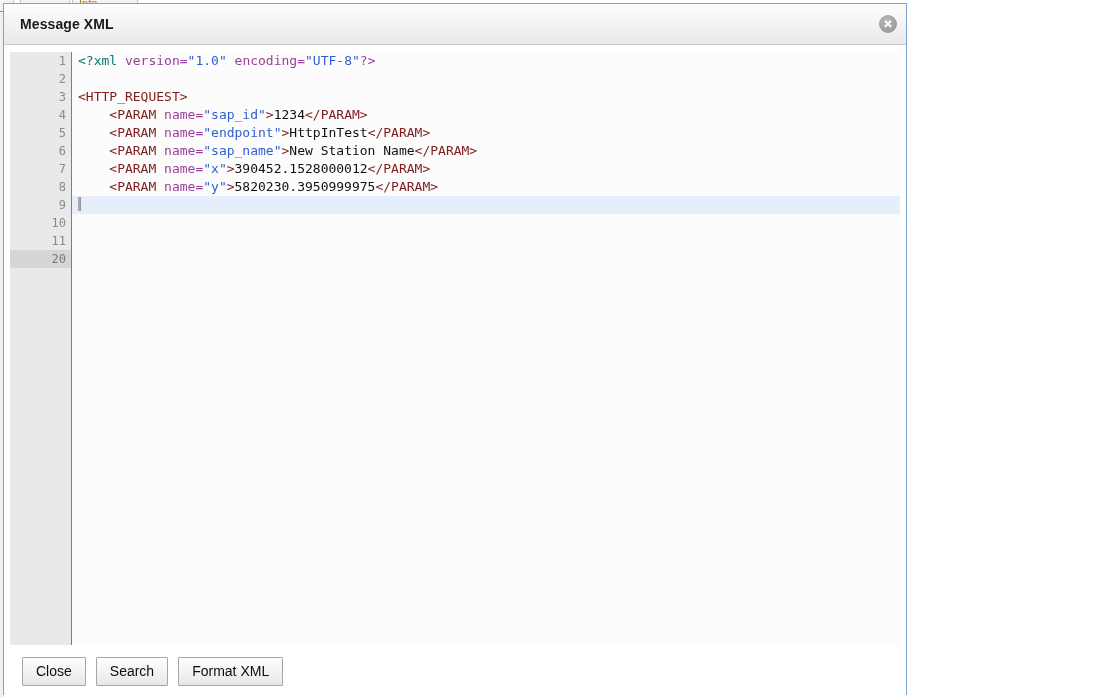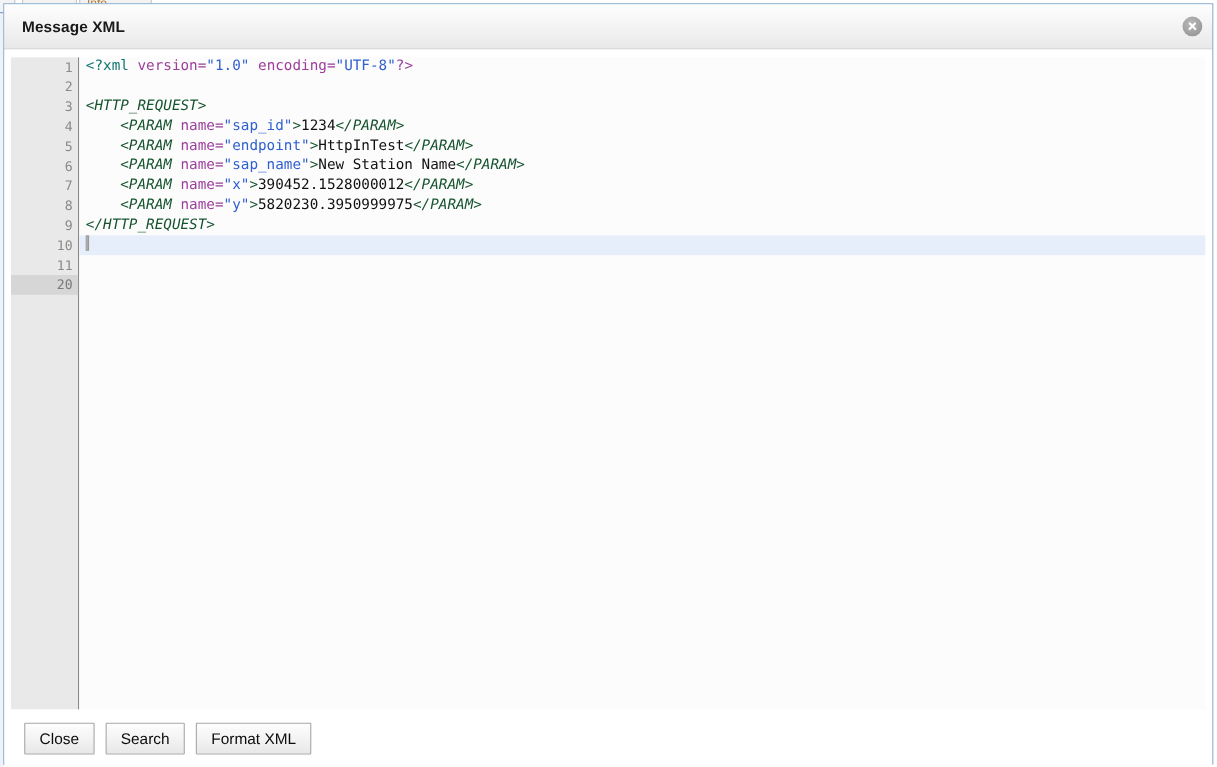--- a/index.html
+++ b/index.html
@@ -51,21 +51,21 @@
     left: 0;
     width: 8px;
     background: #eef2f7;
   }
 
   
   #dialog {
     position: absolute;
     left: 3px;
     top: 3px;
-    width: 1100px;
+    width: 904px;
     height: 692px;
     box-sizing: border-box;
     border: 1px solid #7ba4cc;
     background: #ffffff;
     display: flex;
     flex-direction: column;
   }
 
   
   #dialog-header {
@@ -178,21 +178,21 @@
   }
   .cursor {
     display: inline-block;
     width: 1px;
     height: 14px;
     background: #9a9a9a;
     vertical-align: -2px;
     border-left: 2px solid #a9a9a9;
   }
   
-  .tk-tag    { color: #14532d; font-style: italic; }
+  .tk-tag    { color: #7f1d1d; }
   .tk-attr   { color: #9b3f9b; }
   .tk-val    { color: #2f5fd0; }
   .tk-decl   { color: #0f766e; }
   .tk-punct  { color: #9b3f9b; }
   .tk-text   { color: #101010; }
 
   
   #dialog-footer {
     flex: 0 0 auto;
     height: 52px;
@@ -252,21 +252,20 @@
         </div>
       <div id="code-pane">
           <div class="code-row"><span class="tk-decl">&lt;?xml </span><span class="tk-attr">version=</span><span class="tk-val">"1.0"</span><span class="tk-text"> </span><span class="tk-attr">encoding=</span><span class="tk-val">"UTF-8"</span><span class="tk-punct">?&gt;</span></div>
           <div class="code-row"></div>
           <div class="code-row"><span class="tk-tag">&lt;HTTP_REQUEST&gt;</span></div>
           <div class="code-row"><span class="tk-tag">    &lt;PARAM </span><span class="tk-attr">name=</span><span class="tk-val">"sap_id"</span><span class="tk-tag">&gt;</span><span class="tk-text">1234</span><span class="tk-tag">&lt;/PARAM&gt;</span></div>
           <div class="code-row"><span class="tk-tag">    &lt;PARAM </span><span class="tk-attr">name=</span><span class="tk-val">"endpoint"</span><span class="tk-tag">&gt;</span><span class="tk-text">HttpInTest</span><span class="tk-tag">&lt;/PARAM&gt;</span></div>
           <div class="code-row"><span class="tk-tag">    &lt;PARAM </span><span class="tk-attr">name=</span><span class="tk-val">"sap_name"</span><span class="tk-tag">&gt;</span><span class="tk-text">New Station Name</span><span class="tk-tag">&lt;/PARAM&gt;</span></div>
           <div class="code-row"><span class="tk-tag">    &lt;PARAM </span><span class="tk-attr">name=</span><span class="tk-val">"x"</span><span class="tk-tag">&gt;</span><span class="tk-text">390452.1528000012</span><span class="tk-tag">&lt;/PARAM&gt;</span></div>
           <div class="code-row"><span class="tk-tag">    &lt;PARAM </span><span class="tk-attr">name=</span><span class="tk-val">"y"</span><span class="tk-tag">&gt;</span><span class="tk-text">5820230.3950999975</span><span class="tk-tag">&lt;/PARAM&gt;</span></div>
-          <div class="code-row"><span class="tk-tag">&lt;/HTTP_REQUEST&gt;</span></div>
           <div class="code-row active"><span class="cursor"></span></div>
         </div>
     </div>
   </div>
 
   <div id="dialog-footer">
     <button class="btn">Close</button>
     <button class="btn">Search</button>
     <button class="btn">Format XML</button>
   </div>

